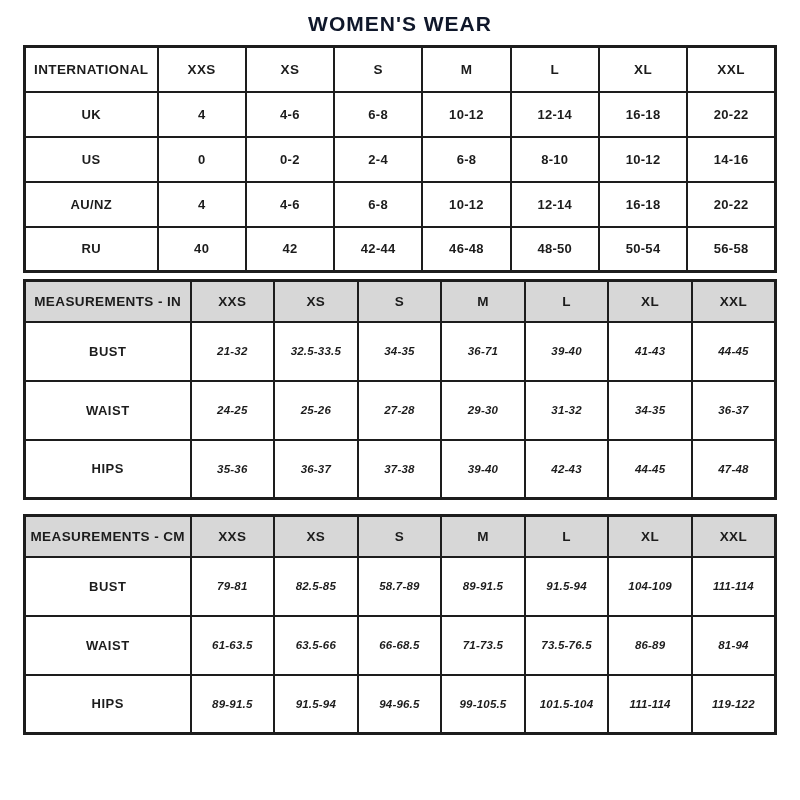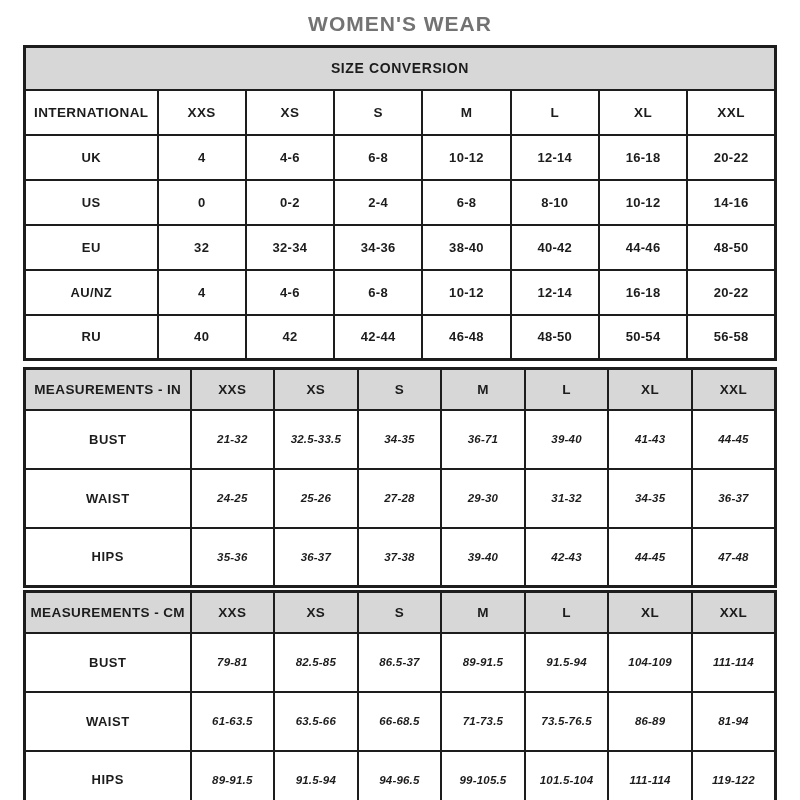--- a/index.html
+++ b/index.html
@@ -12,21 +12,21 @@
     color: #1c1c1c;
     overflow: hidden;
   }
   .page { width: 800px; height: 800px; }
   .title {
     margin: 12px 0 9px 0;
     text-align: center;
     font-size: 21px;
     font-weight: 700;
     letter-spacing: 1px;
-    color: #737373;
+    color: #0f172a;
   }
   .wrap { padding: 0 23px; }
   table {
     border-collapse: collapse;
     table-layout: fixed;
     width: 754px;
     border: 3px solid #1d1d1d;
   }
   td {
     border: 2px solid #1d1d1d;
@@ -44,21 +44,21 @@
     background: #d7d7d7;
     font-size: 14px;
     font-weight: 700;
     letter-spacing: 0.6px;
   }
   .t1 .colhead { font-size: 13.5px; font-weight: 700; letter-spacing: 0.4px; }
   .t1 .lab { font-size: 13px; font-weight: 700; letter-spacing: 0.4px; margin-left: 33px; }
   .t1 .val { font-size: 13px; font-weight: 600; letter-spacing: 0.3px; }
   
   .t23 { margin-top: 6px; }
-  .t23.cm { margin-top: 2px; }
+  .t23.cm { margin-top: 14px; }
   .t23 col.c0 { width: 166px; }
   .t23 tr { height: 59px; }
   .t23 tr.head-row { height: 41px; }
   .t23 .head {
     background: #d7d7d7;
     font-size: 13.5px;
     font-weight: 700;
     letter-spacing: 0.4px;
   }
   .t23 .lab { font-size: 13px; font-weight: 700; letter-spacing: 0.5px; }
@@ -78,23 +78,20 @@
         <col class="c0">
           <col>
           <col>
           <col>
           <col>
           <col>
           <col>
           <col>
       </colgroup>
       <tbody>
-          <tr class="band-row">
-        <td class="band" colspan="8">SIZE CONVERSION</td>
-      </tr>
       <tr>
         <td class="colhead">INTERNATIONAL</td>
         <td class="colhead">XXS</td>
         <td class="colhead">XS</td>
         <td class="colhead">S</td>
         <td class="colhead">M</td>
         <td class="colhead">L</td>
         <td class="colhead">XL</td>
         <td class="colhead">XXL</td>
       </tr>
@@ -110,30 +107,20 @@
       </tr>
       <tr>
         <td class="lab">US</td>
         <td class="val">0</td>
         <td class="val">0-2</td>
         <td class="val">2-4</td>
         <td class="val">6-8</td>
         <td class="val">8-10</td>
         <td class="val">10-12</td>
         <td class="val">14-16</td>
-      </tr>
-      <tr>
-        <td class="lab">EU</td>
-        <td class="val">32</td>
-        <td class="val">32-34</td>
-        <td class="val">34-36</td>
-        <td class="val">38-40</td>
-        <td class="val">40-42</td>
-        <td class="val">44-46</td>
-        <td class="val">48-50</td>
       </tr>
       <tr>
         <td class="lab">AU/NZ</td>
         <td class="val">4</td>
         <td class="val">4-6</td>
         <td class="val">6-8</td>
         <td class="val">10-12</td>
         <td class="val">12-14</td>
         <td class="val">16-18</td>
         <td class="val">20-22</td>
@@ -225,21 +212,21 @@
         <td class="head">S</td>
         <td class="head">M</td>
         <td class="head">L</td>
         <td class="head">XL</td>
         <td class="head">XXL</td>
       </tr>
       <tr>
         <td class="lab">BUST</td>
         <td class="val">79-81</td>
         <td class="val">82.5-85</td>
-        <td class="val">86.5-37</td>
+        <td class="val">58.7-89</td>
         <td class="val">89-91.5</td>
         <td class="val">91.5-94</td>
         <td class="val">104-109</td>
         <td class="val">111-114</td>
       </tr>
       <tr>
         <td class="lab">WAIST</td>
         <td class="val">61-63.5</td>
         <td class="val">63.5-66</td>
         <td class="val">66-68.5</td>

